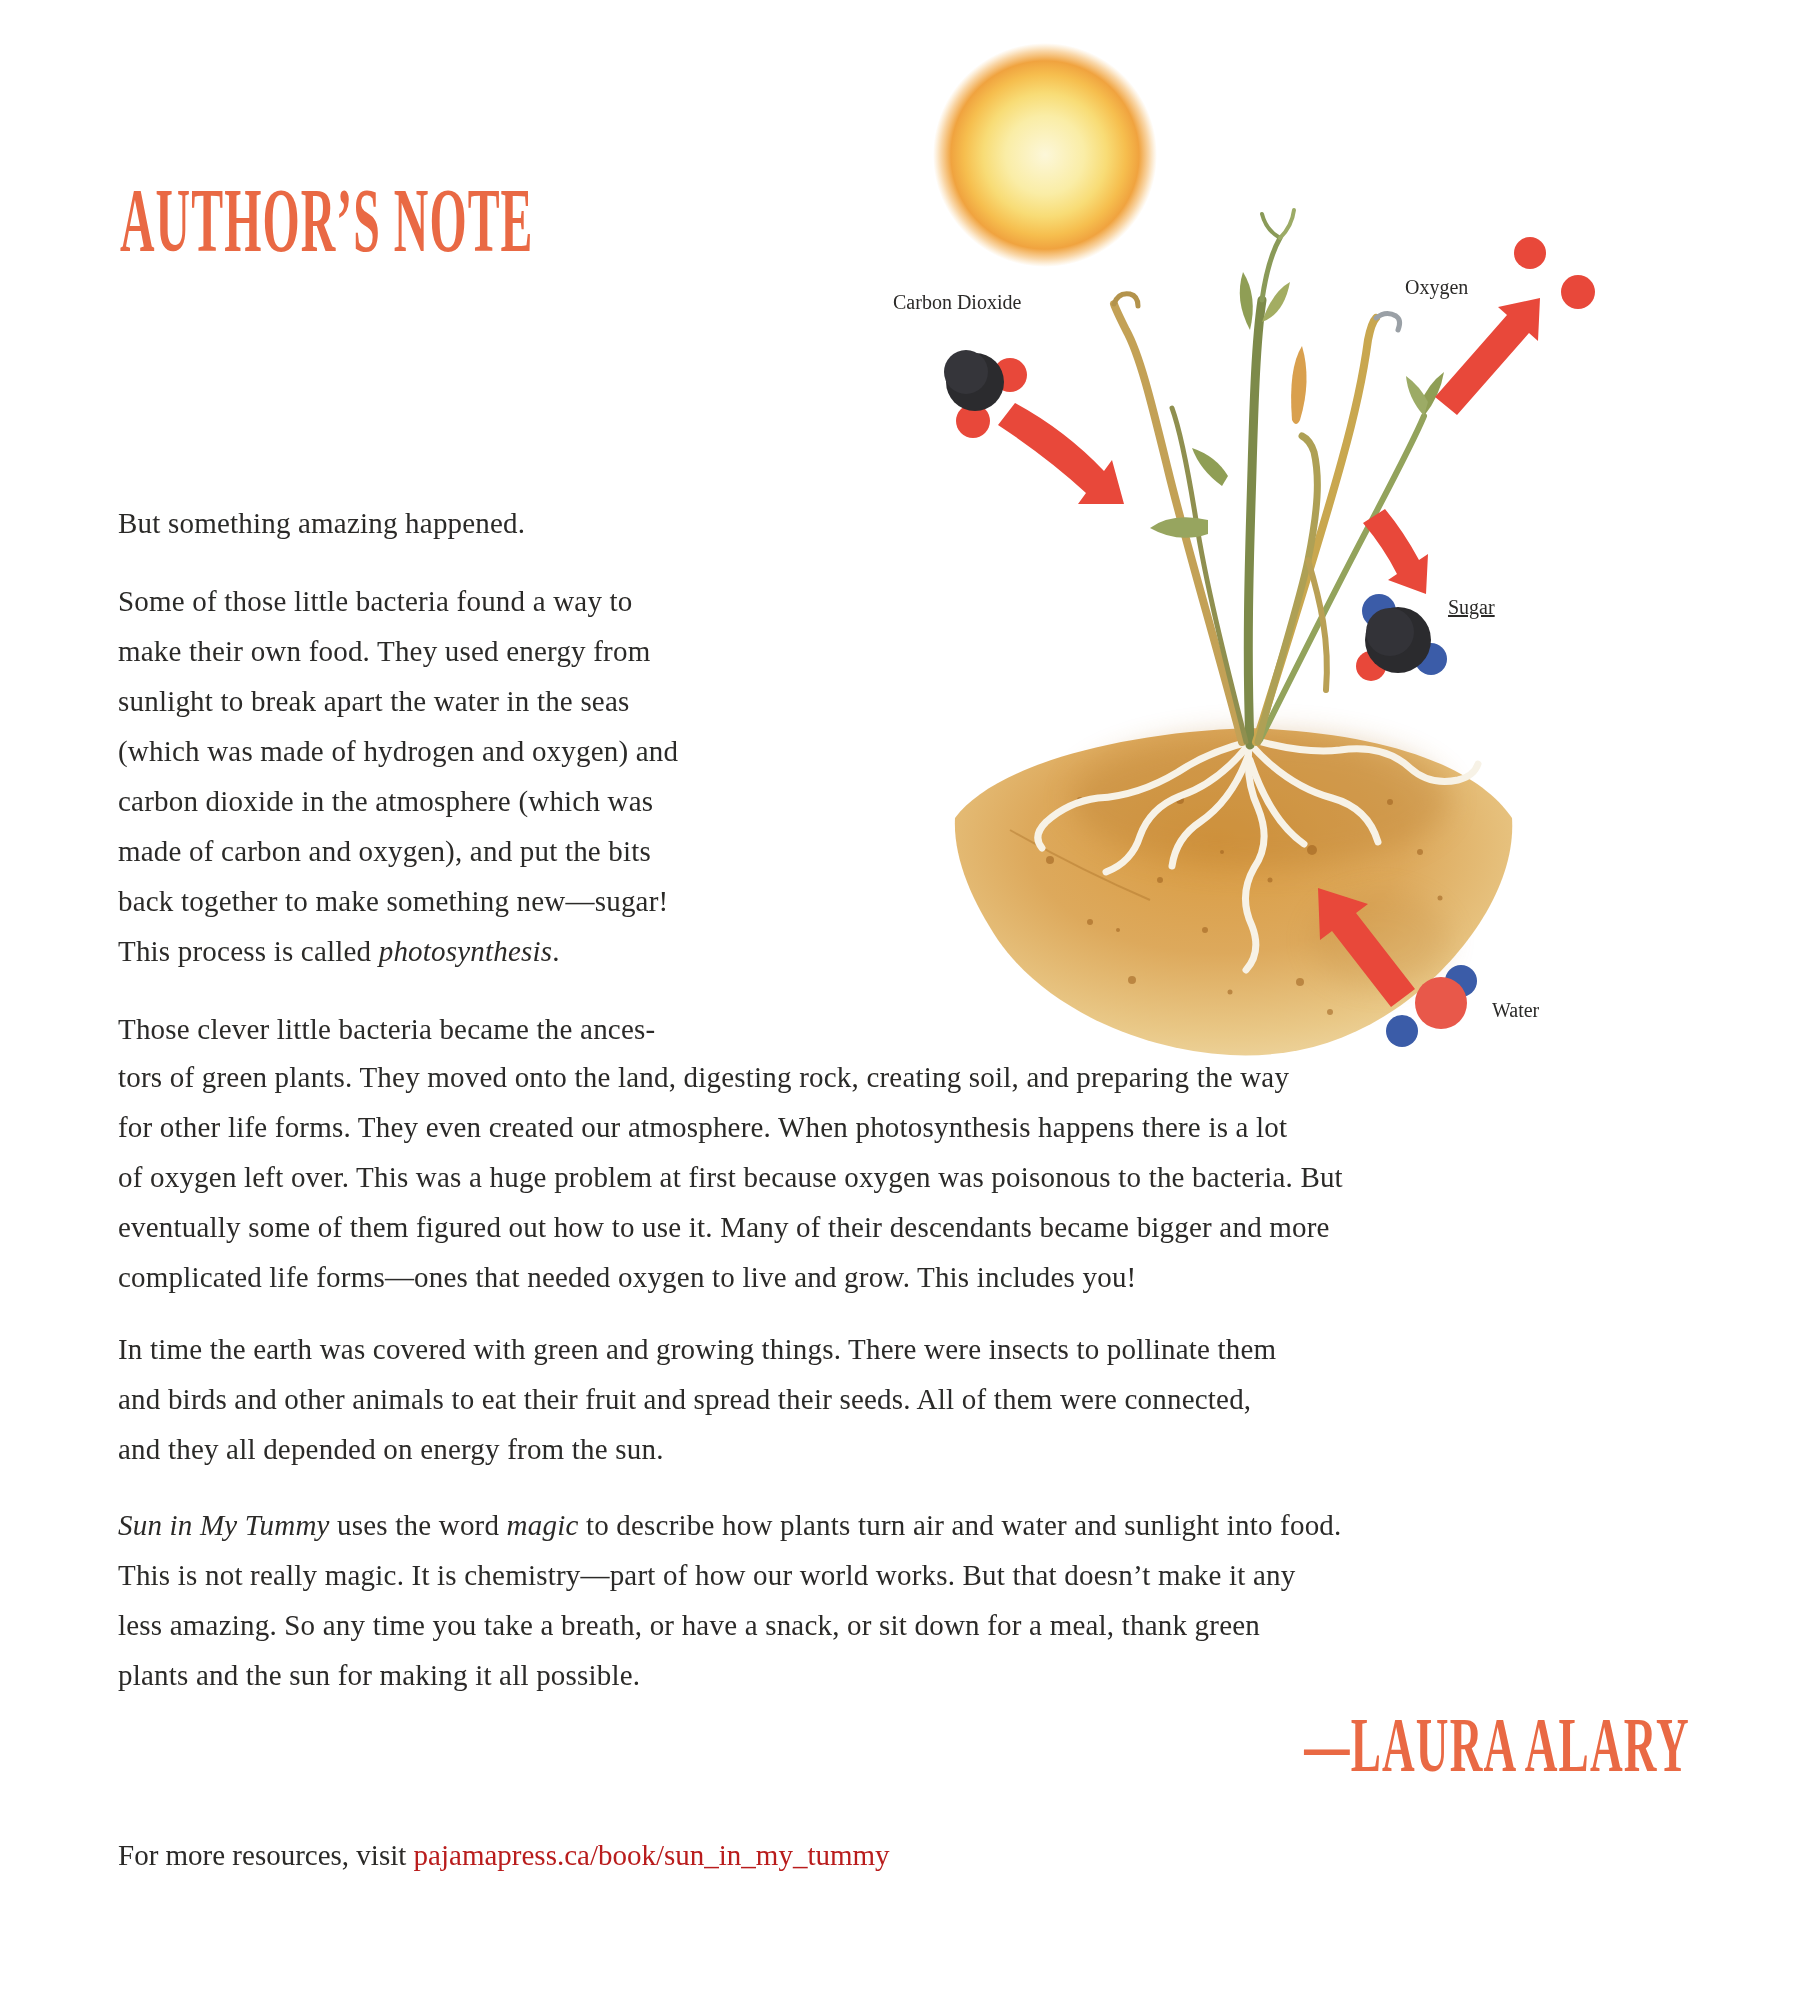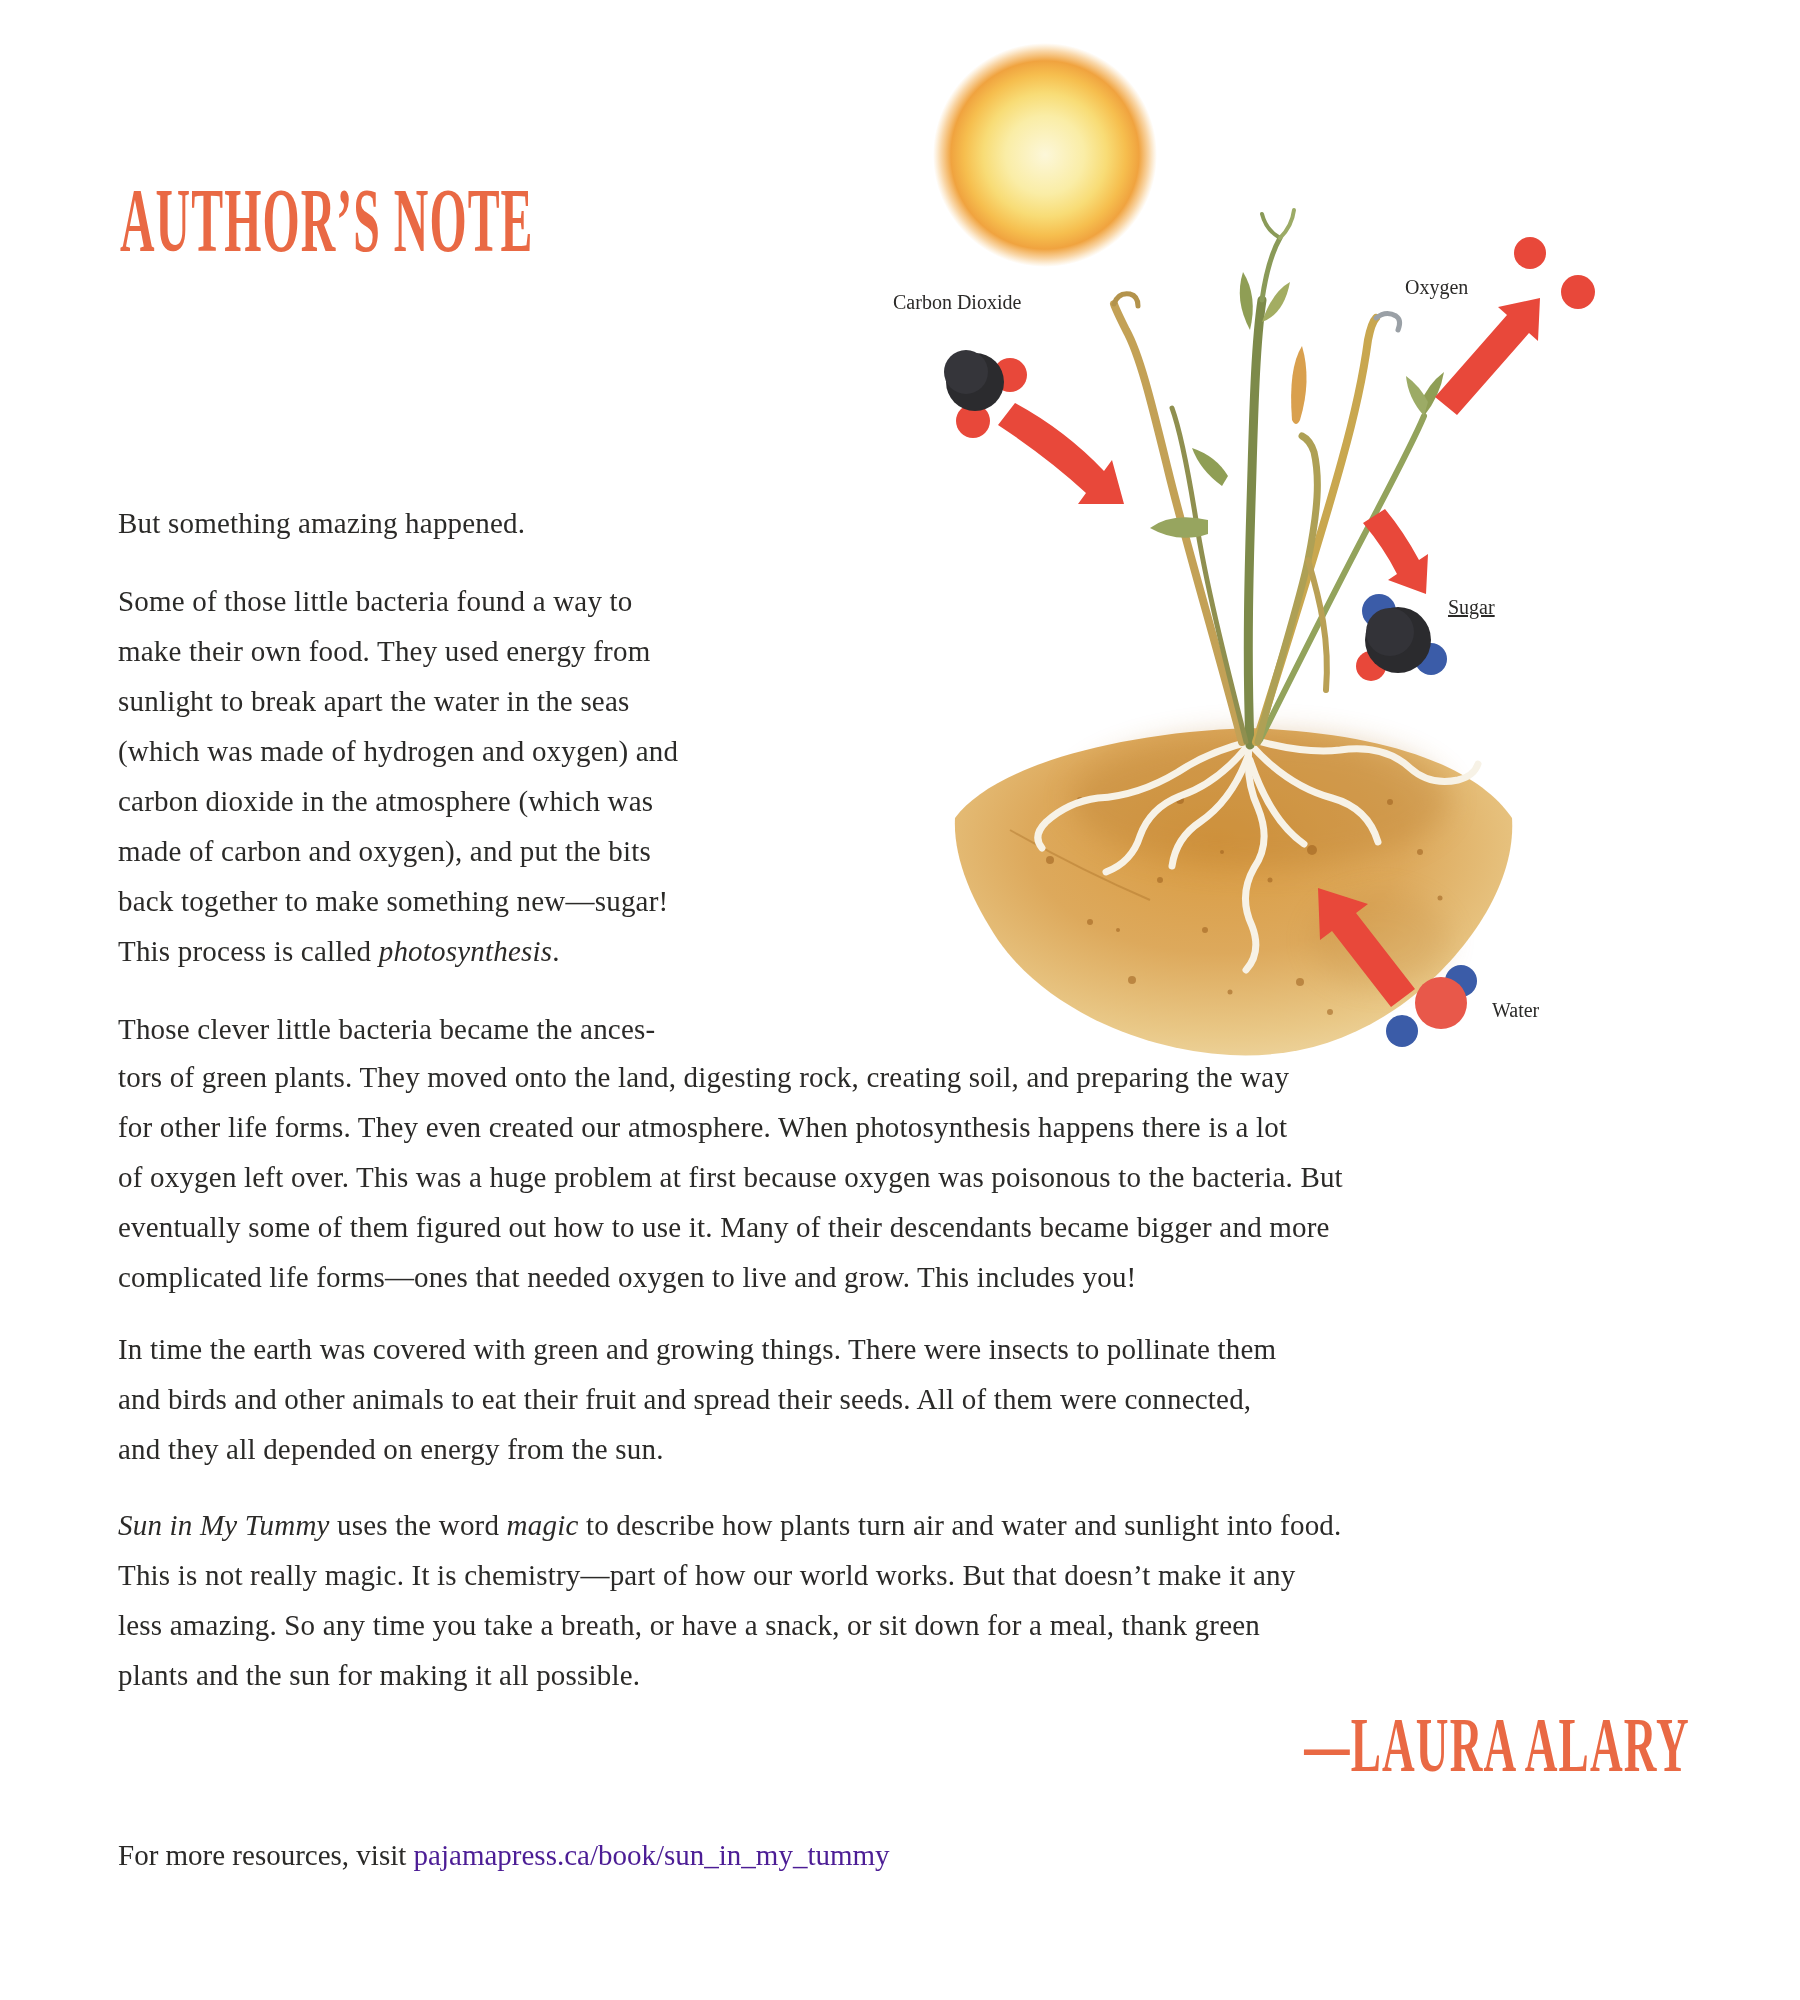--- a/index.html
+++ b/index.html
@@ -5,21 +5,21 @@
   html,body{margin:0;padding:0;background:#ffffff;}
   #page{position:relative;width:1800px;height:2000px;background:#ffffff;overflow:hidden;
         font-family:"Liberation Serif", serif;color:#2b2a28;}
   .para{position:absolute;font-size:29px;line-height:50px;letter-spacing:.2px;white-space:nowrap;}
   .para i{font-style:italic;}
   #title{position:absolute;left:120px;top:112px;font-size:92px;font-weight:bold;line-height:1;
          color:#E96944;letter-spacing:2px;transform:scaleX(.52);transform-origin:left top;white-space:nowrap;}
   #signature{position:absolute;right:110px;top:1706px;font-size:78px;font-weight:bold;line-height:1;
          color:#E96944;letter-spacing:2px;transform:scaleX(.58);transform-origin:right top;white-space:nowrap;}
   #footer{position:absolute;left:118px;top:1830px;font-size:29px;line-height:50px;white-space:nowrap;}
-  #footer a{color:#4c1d95;text-decoration:none;}
+  #footer a{color:#b91c1c;text-decoration:none;}
   .diagram-label{position:absolute;font-size:20px;line-height:28px;white-space:nowrap;color:#2b2a28;}
   #label-co2{left:893px;top:288px;}
   #label-oxygen{left:1405px;top:273px;}
   #label-sugar{left:1448px;top:593px;text-decoration:underline;}
   #label-water{left:1492px;top:996px;}
   #diagram-svg{position:absolute;left:850px;top:20px;}
 </style>
 </head>
 <body>
 

